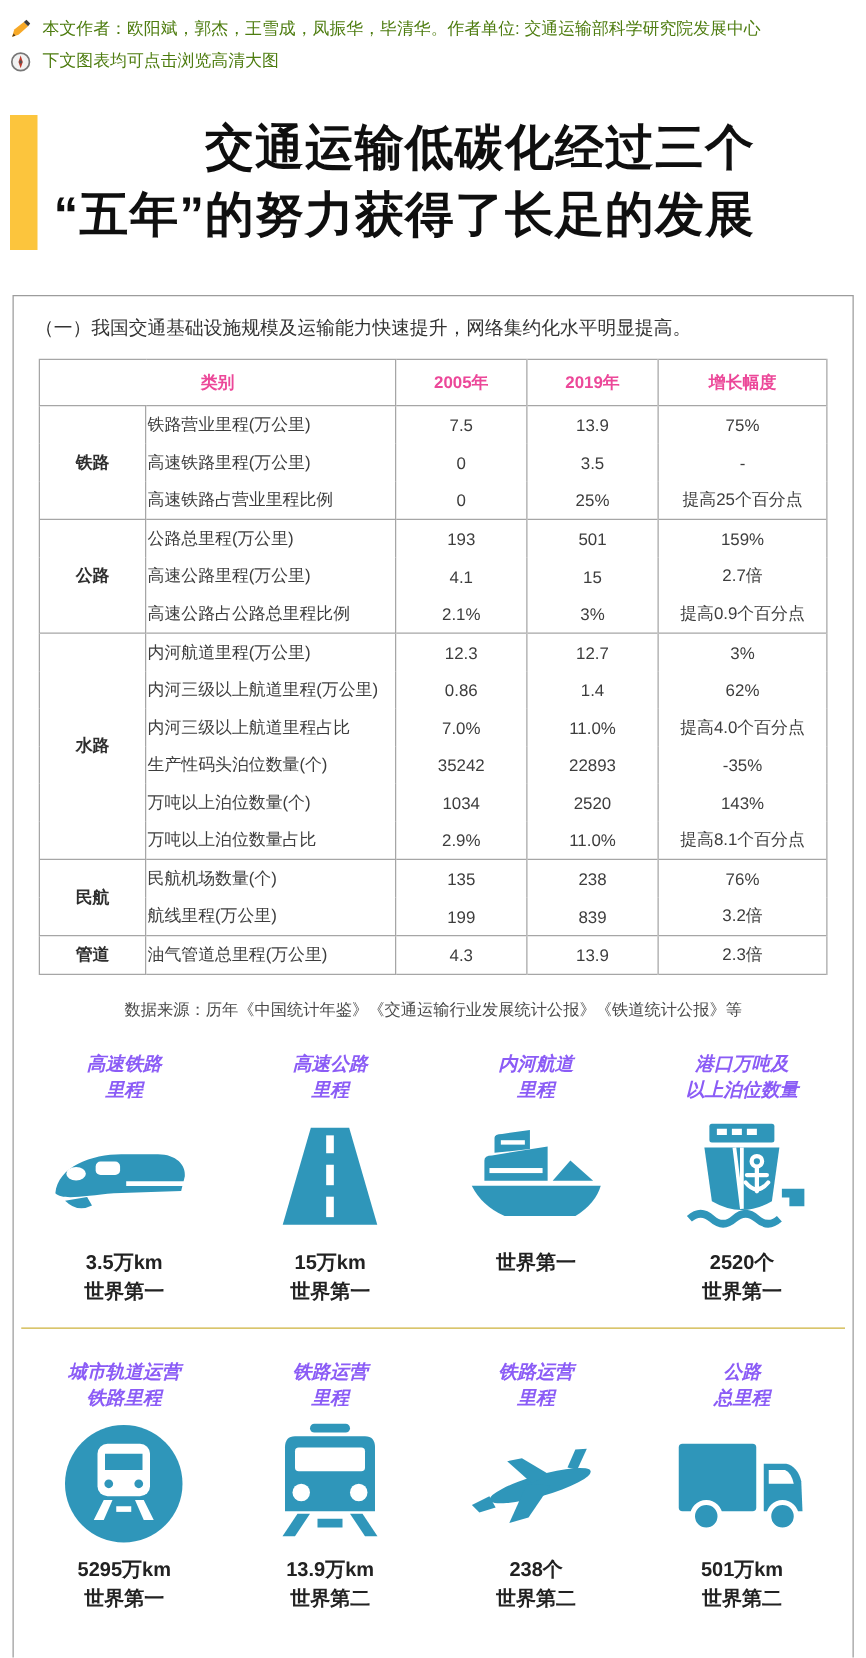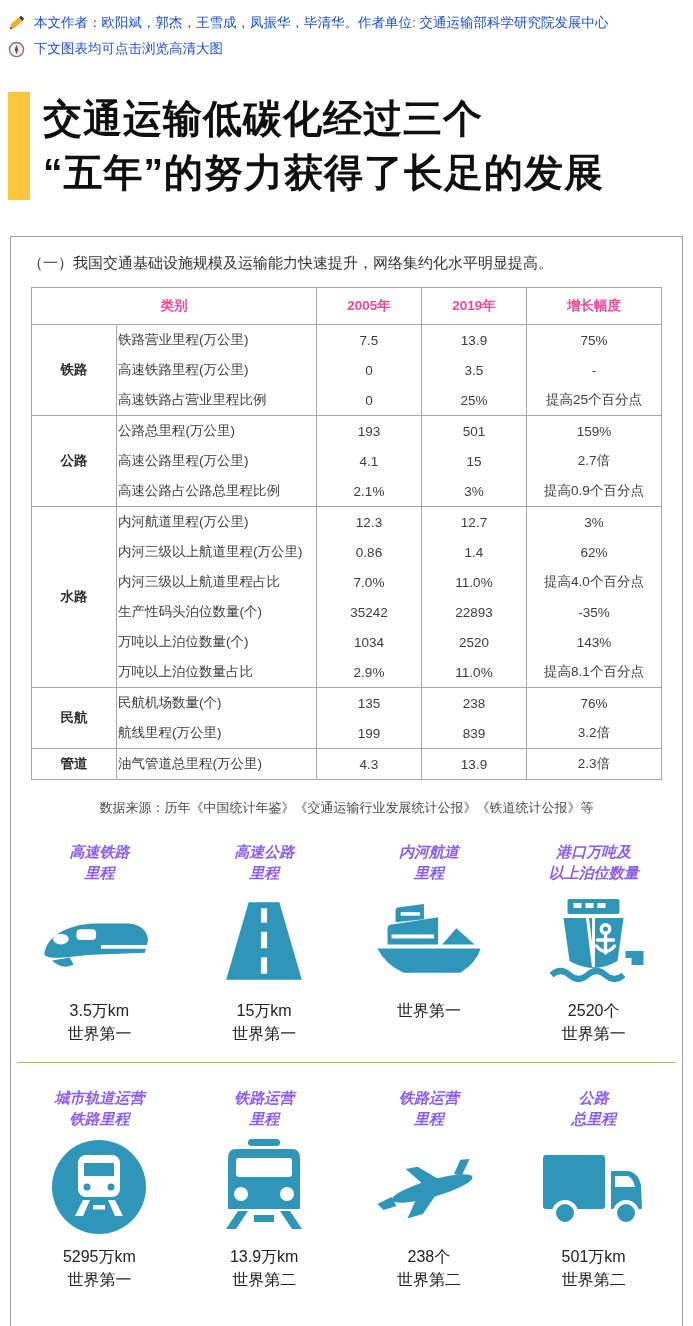--- a/index.html
+++ b/index.html
@@ -1,21 +1,21 @@
 <!DOCTYPE html>
 <html><head>
 <meta charset="utf-8">
 <style>
   html,body{margin:0;padding:0;width:693px;height:1326px;overflow:hidden;background:#fff;
     font-family:"Liberation Sans","DejaVu Sans",sans-serif;color:#222;}
   .meta{margin:10px 0 0 8px;}
-  .meta-line{display:flex;align-items:center;gap:9px;height:26px;font-size:13.5px;color:#1d4ed8;}
+  .meta-line{display:flex;align-items:center;gap:9px;height:26px;font-size:13.5px;color:#4d7c0f;}
   .meta-line svg{flex:0 0 auto;}
 
-  .title-block{display:flex;margin:30px 0 0 8px;}
+  .title-block{display:flex;margin:30px 0 0 8px;text-align:right;}
   .title-bar{width:22px;background:#FCC53D;flex:0 0 auto;}
   .title-text{padding-left:13px;font-size:39px;font-weight:900;line-height:1.38;color:#0f0f0f;letter-spacing:1px;}
 
   .content-box{margin:36px 0 0 10px;width:673px;height:1120px;border:1px solid #9c9c9c;box-sizing:border-box;background:#fff;}
   .intro{margin:15px 17px 0 17px;font-size:15px;color:#333;line-height:1.5;}
   .tbl-title{margin-top:28px;text-align:center;font-size:15px;font-weight:bold;color:#1f1f1f;}
 
   table.infra{width:630px;margin:13px auto 0 auto;border-collapse:collapse;table-layout:fixed;
     font-size:13.5px;color:#3d3d3d;border:1px solid #a6a6a6;}
   table.infra col.c-grp{width:85px;} table.infra col.c-item{width:200px;}
@@ -27,21 +27,21 @@
   td.grp{font-weight:bold;text-align:center;color:#2e2e2e;}
   td.item{text-align:left;}
   td.val{text-align:center;}
 
   .source{margin-top:19px;text-align:center;font-size:13px;color:#4a4a4a;}
 
   .stats-row{display:grid;grid-template-columns:repeat(4,1fr);padding:24px 6px 14px 6px;}
   .stat-card{text-align:center;}
   .stat-label{font-size:15px;font-weight:bold;color:#8b5cf6;line-height:1.4;font-style:italic;}
   .stat-icon{height:116px;display:flex;align-items:center;justify-content:center;}
-  .stat-value,.stat-rank{font-size:16px;font-weight:normal;color:#222;line-height:1.45;}
+  .stat-value,.stat-rank{font-size:16px;font-weight:bold;color:#222;line-height:1.45;}
   .row-divider{border:none;border-top:1px solid #CDB23C;margin:2px 6px 0 6px;}
 
   svg .teal{fill:#2F96BA;}
 </style>
 </head>
 <body>
 
 <div class="meta">
   <div class="meta-line">
     <svg width="17" height="17" viewBox="0 0 20 20">

